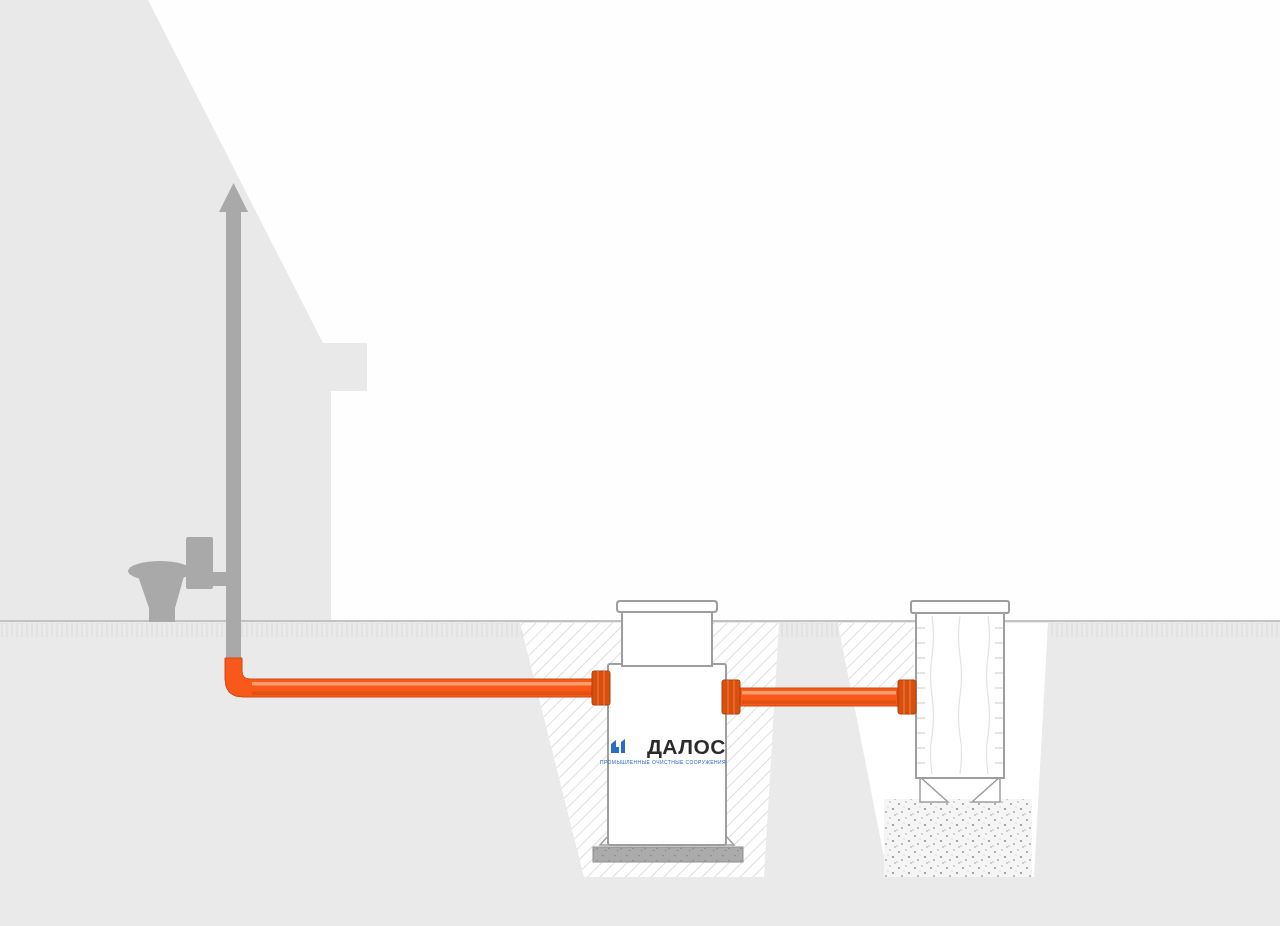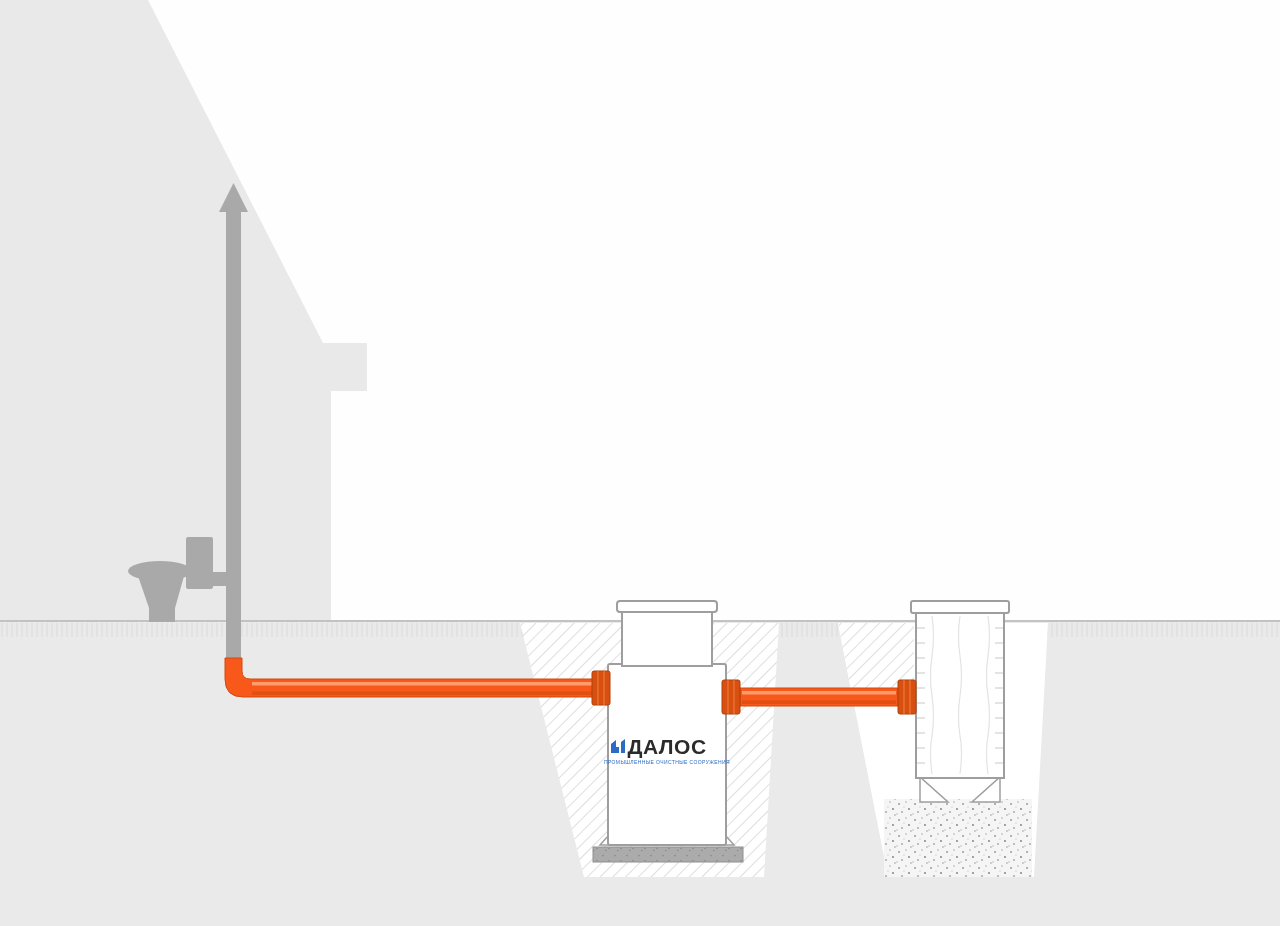--- a/index.html
+++ b/index.html
@@ -3,21 +3,21 @@
 <meta charset="utf-8">
 <style>
   html,body{margin:0;padding:0;background:#ffffff;}
   .stage{
     position:relative;width:1280px;height:926px;overflow:hidden;
     background:#fefefe;font-family:"Liberation Sans",sans-serif;
   }
   .stage svg{position:absolute;left:0;top:0;}
   .tank-logo{
     position:absolute;left:608px;top:736px;width:118px;
-    display:flex;flex-direction:column;align-items:center;gap:3px;
+    display:flex;flex-direction:column;align-items:flex-end;gap:3px;
     pointer-events:none;
   }
   .brand-row{display:flex;align-items:center;gap:5px;}
   .brand-text{
     font-size:21px;font-weight:bold;color:#2b2b2b;letter-spacing:.5px;
     line-height:1;white-space:nowrap;
   }
   .brand-sub{
     font-size:5px;color:#2b6cc4;letter-spacing:.4px;white-space:nowrap;
     text-transform:uppercase;line-height:1;

